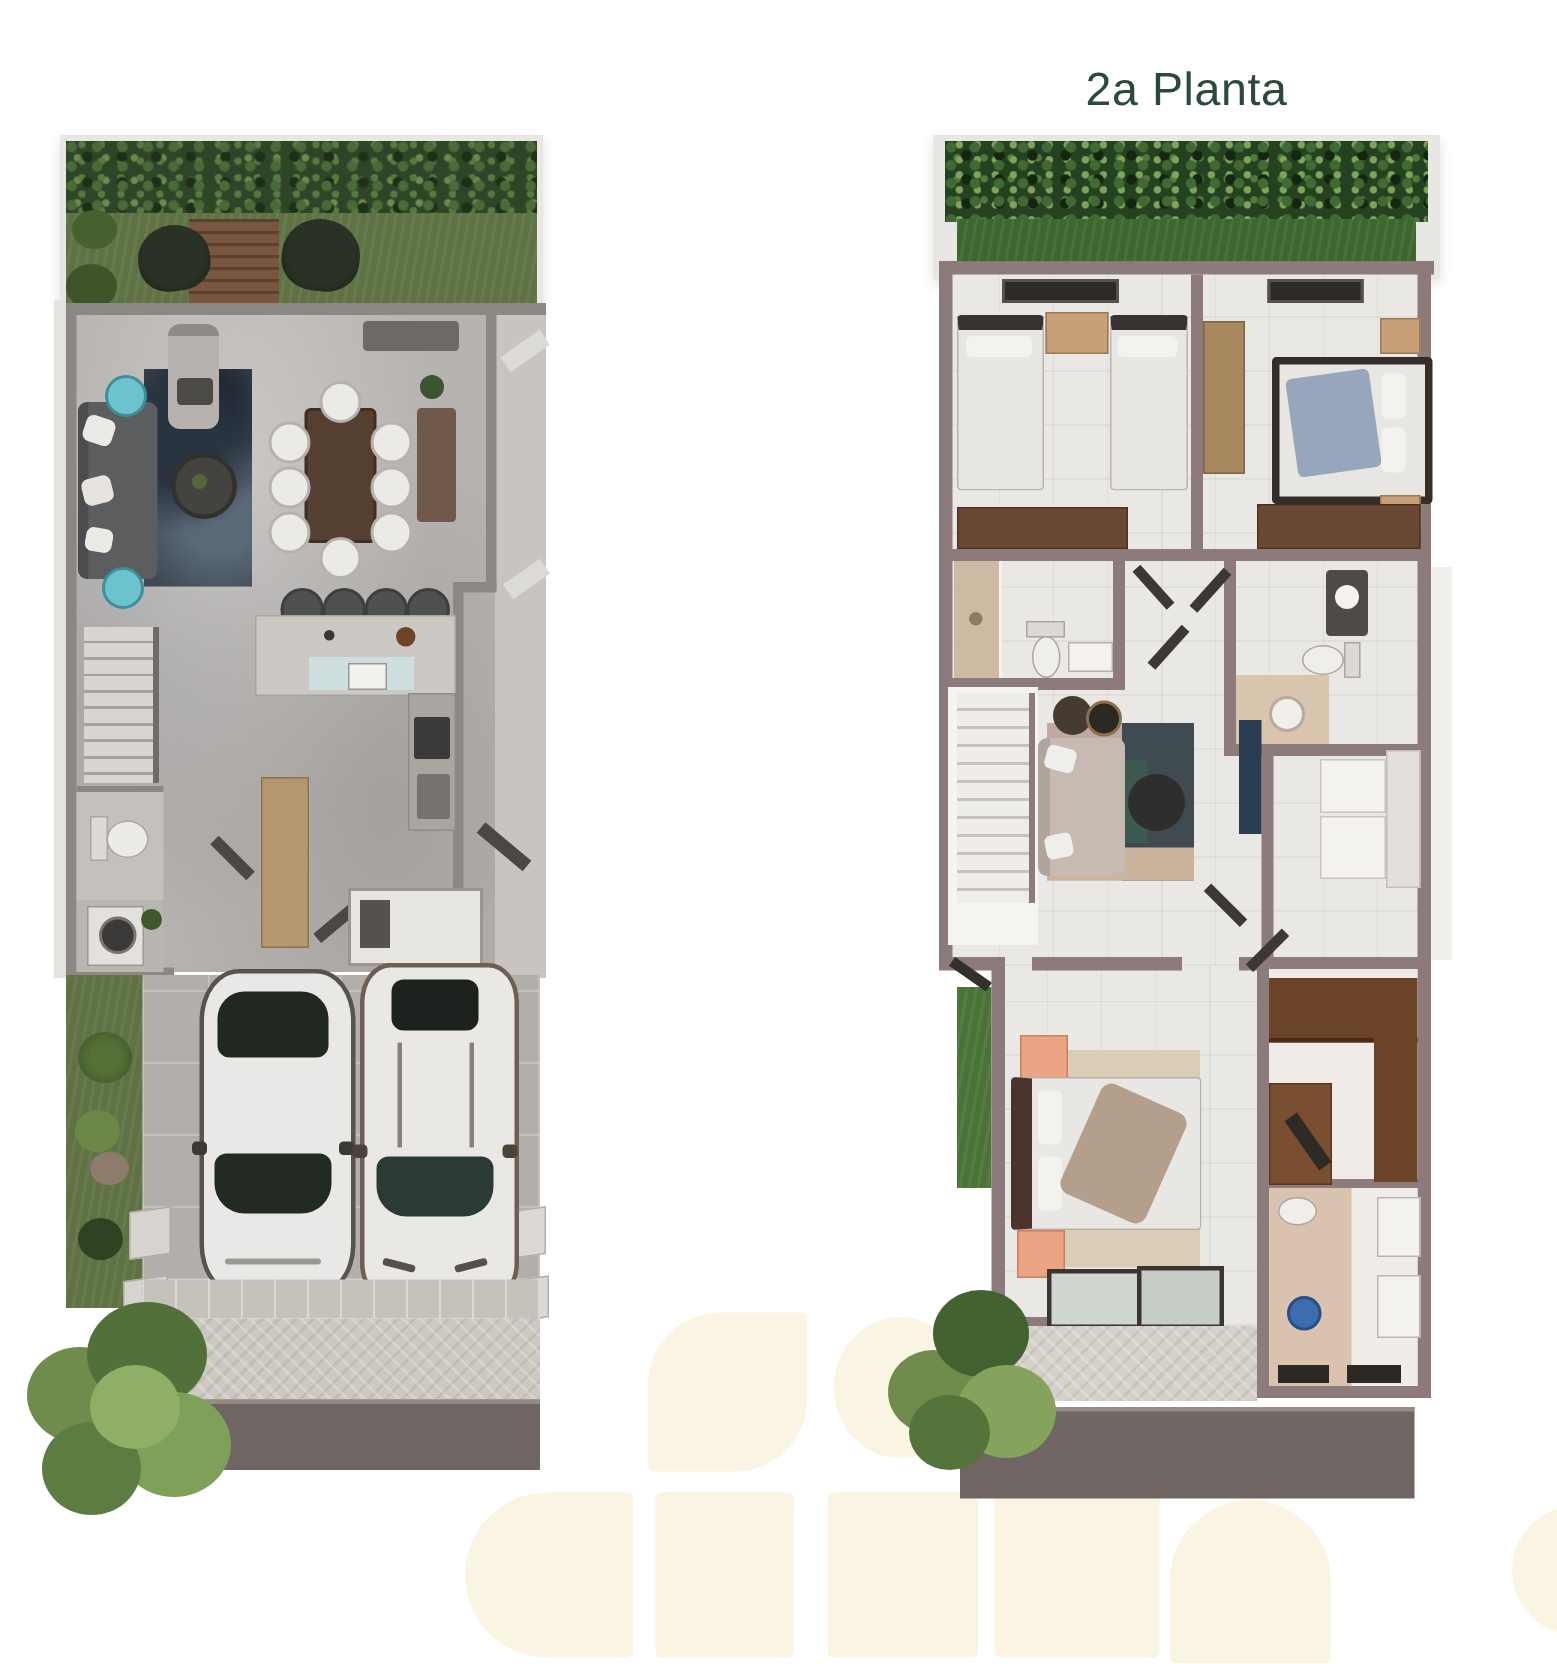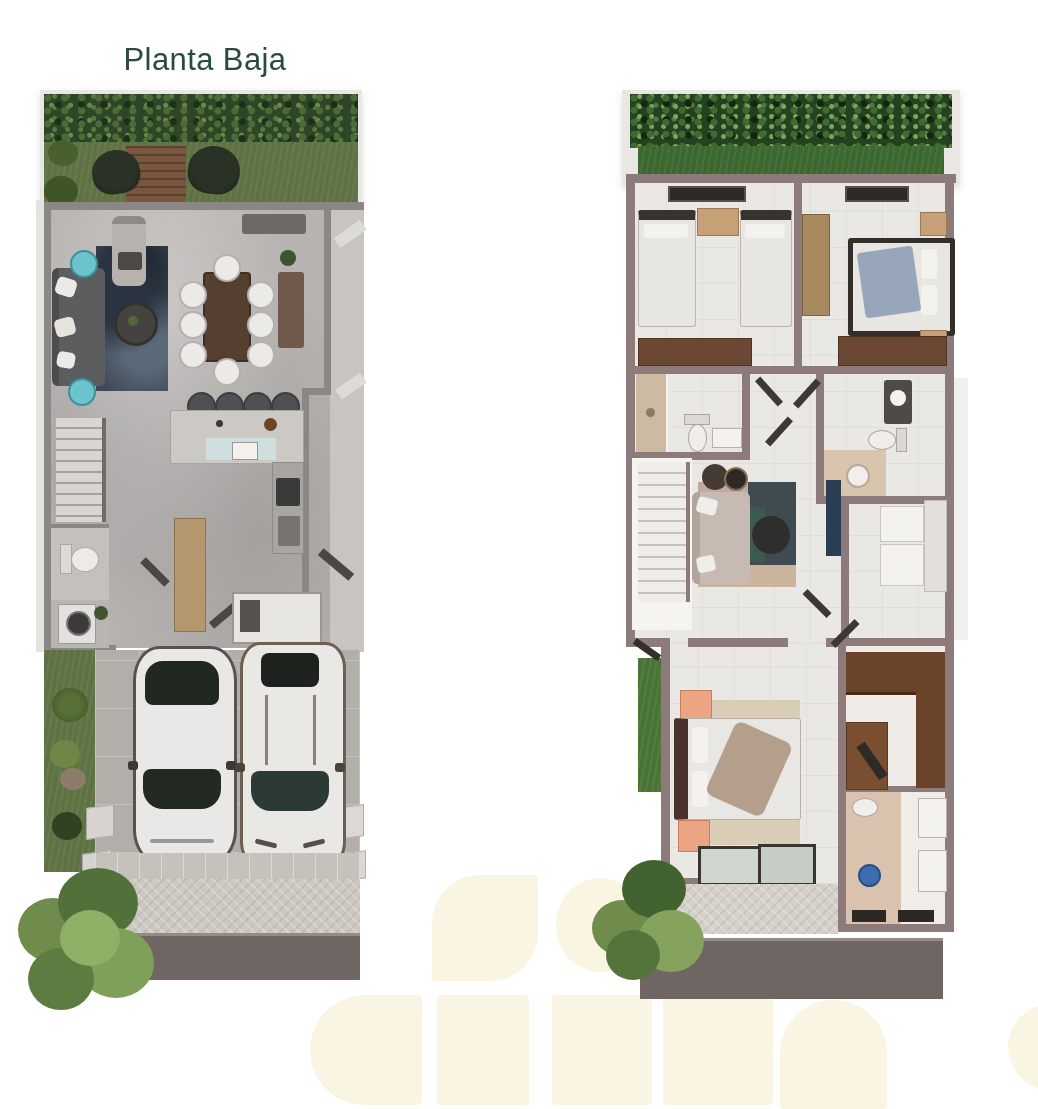--- a/index.html
+++ b/index.html
@@ -50,21 +50,21 @@
 
   <div class="wm" style="left:432px;top:875px;width:106px;height:106px;border-radius:48px 4px 48px 4px;"></div>
   <div class="wm" style="left:556px;top:878px;width:88px;height:94px;border-radius:50%;"></div>
   <div class="wm" style="left:310px;top:995px;width:112px;height:110px;border-radius:55px 4px 4px 55px;"></div>
   <div class="wm" style="left:437px;top:995px;width:92px;height:110px;border-radius:4px;"></div>
   <div class="wm" style="left:552px;top:995px;width:100px;height:110px;border-radius:4px;"></div>
   <div class="wm" style="left:663px;top:995px;width:110px;height:110px;border-radius:4px;"></div>
   <div class="wm" style="left:780px;top:1000px;width:107px;height:109px;border-radius:54px 54px 4px 4px;"></div>
   <div class="wm" style="left:1008px;top:1004px;width:86px;height:86px;border-radius:50%;"></div>
 
-  <div class="plan-title" style="left:40px;top:42px;width:330px;">Planta Baja</div>
+  <div class="plan-title" style="left:622px;top:42px;width:338px;">2a Planta</div>
 
   <div class="a shadowed" style="left:40px;top:90px;width:322px;height:118px;background:#e9e7e4;"></div>
   <div class="a hedge" style="left:44px;top:94px;width:314px;height:50px;"></div>
   <div class="a grassTx" style="left:44px;top:142px;width:314px;height:64px;background-color:#5e7243;"></div>
   <div class="a deck" style="left:126px;top:146px;width:60px;height:56px;"></div>
   <div class="a" style="left:92px;top:150px;width:48px;height:44px;background:radial-gradient(circle at 50% 45%, #2a3125 0 60%, #171c14 100%);border-radius:50% 50% 42% 42%;transform:rotate(-8deg);"></div>
   <div class="a" style="left:188px;top:146px;width:52px;height:48px;background:radial-gradient(circle at 50% 45%, #2a3125 0 60%, #171c14 100%);border-radius:50% 50% 42% 42%;transform:rotate(6deg);"></div>
   <div class="a circle" style="left:48px;top:140px;width:30px;height:26px;background:#47602e;"></div>
   <div class="a circle" style="left:44px;top:176px;width:34px;height:30px;background:#3f5429;"></div>
 

